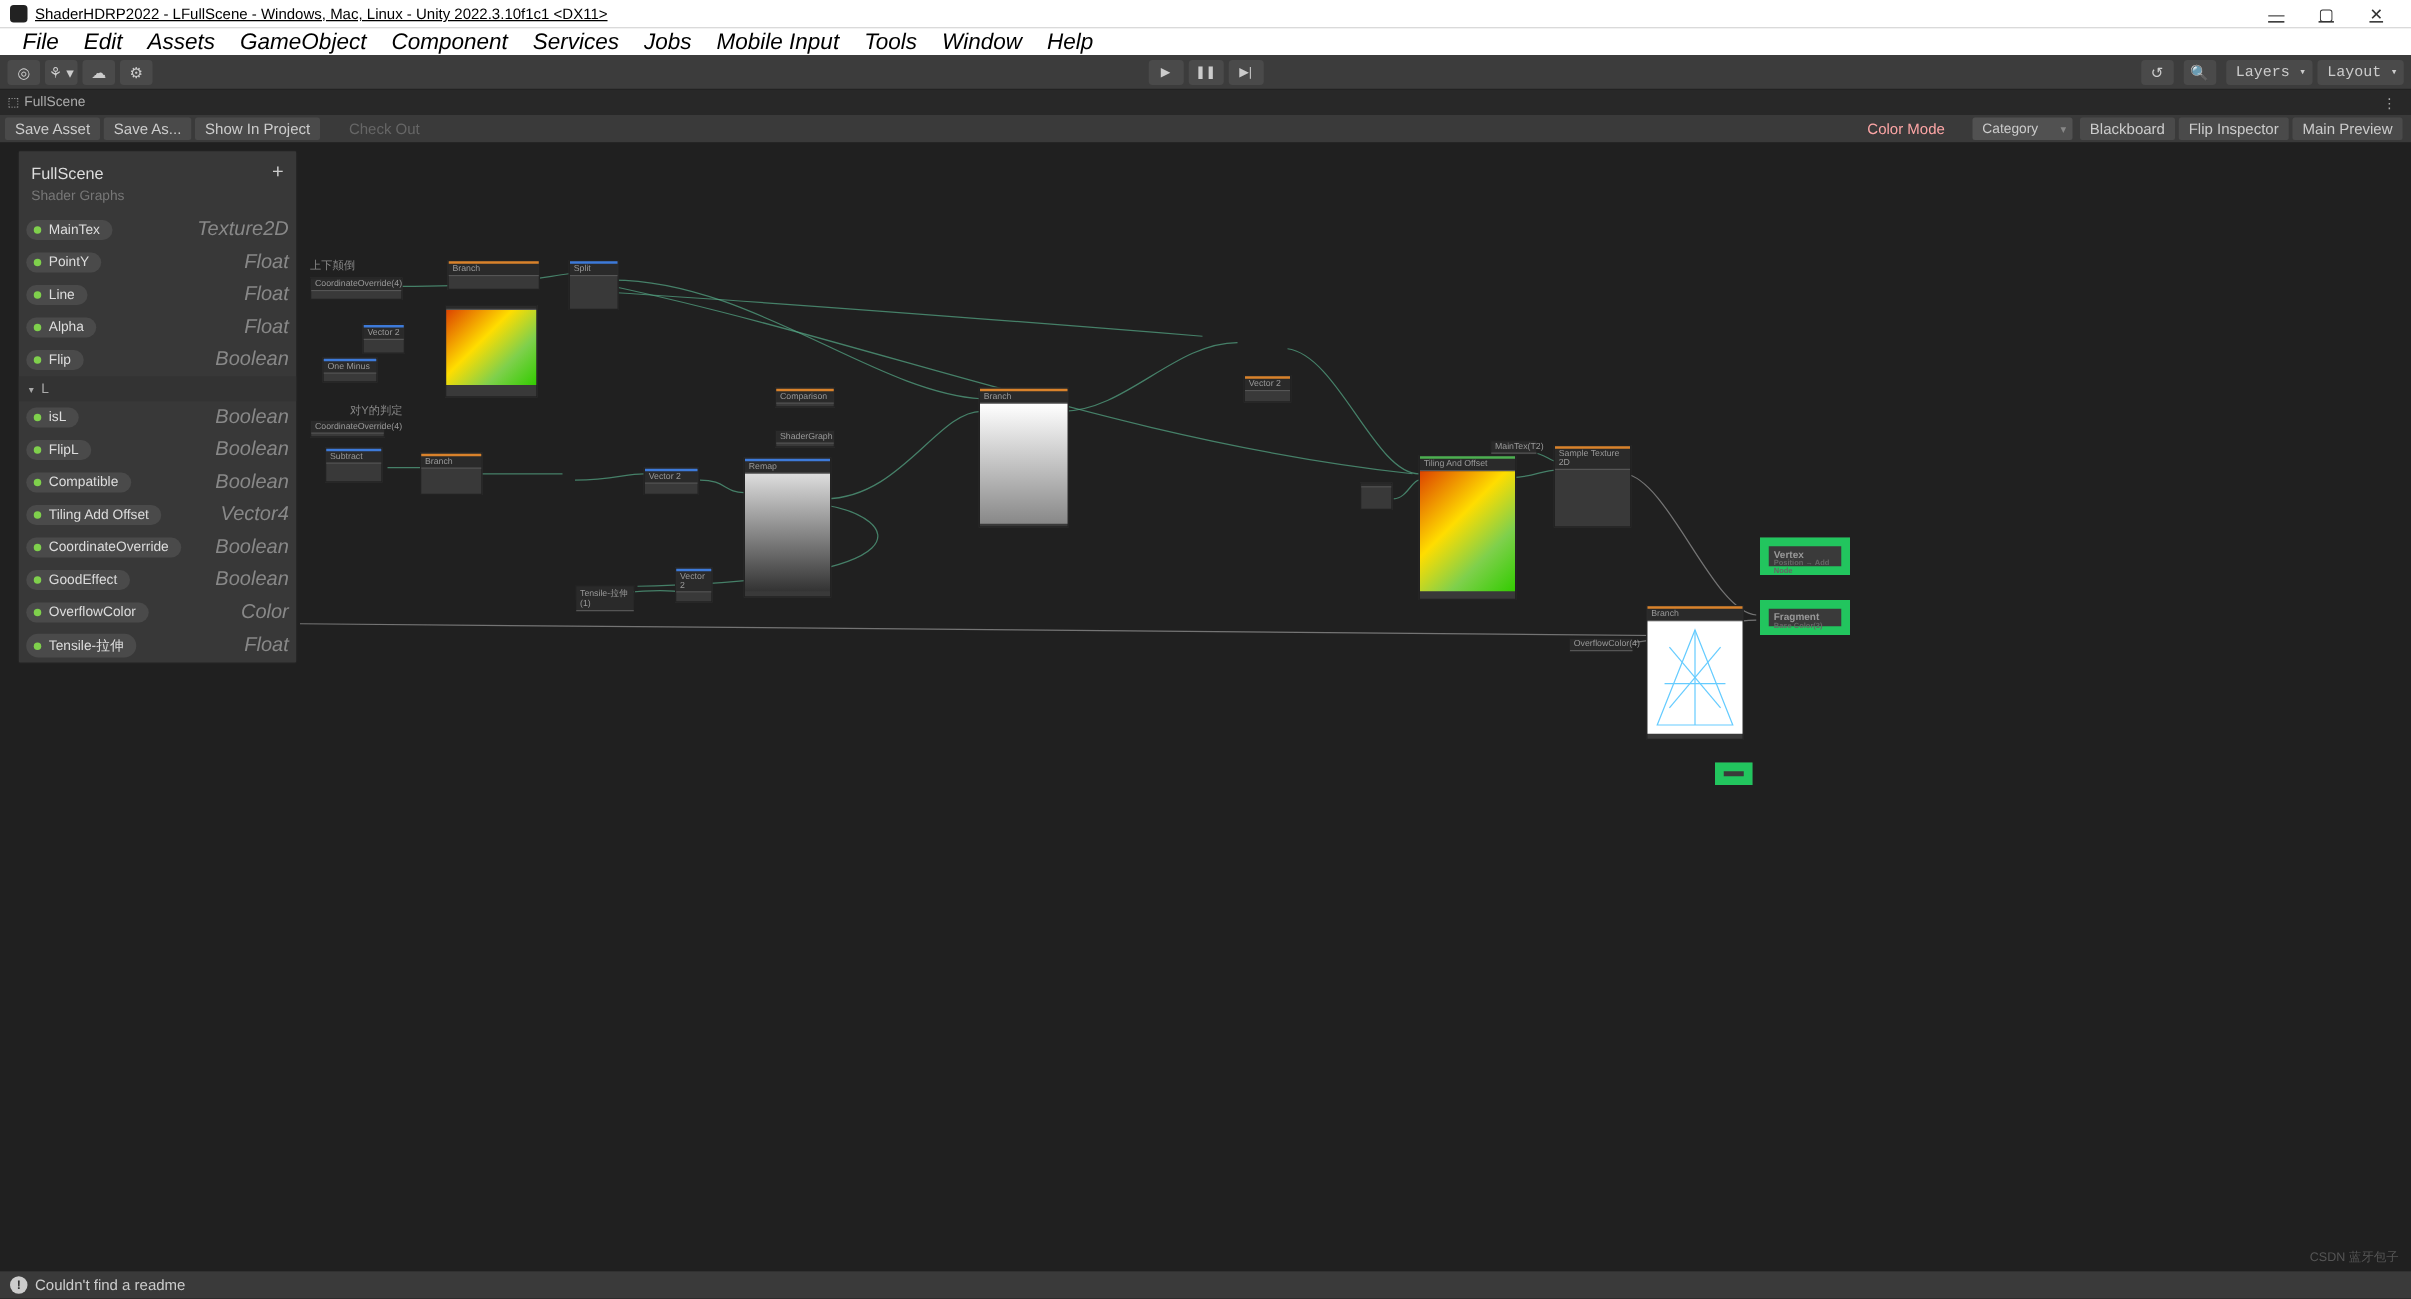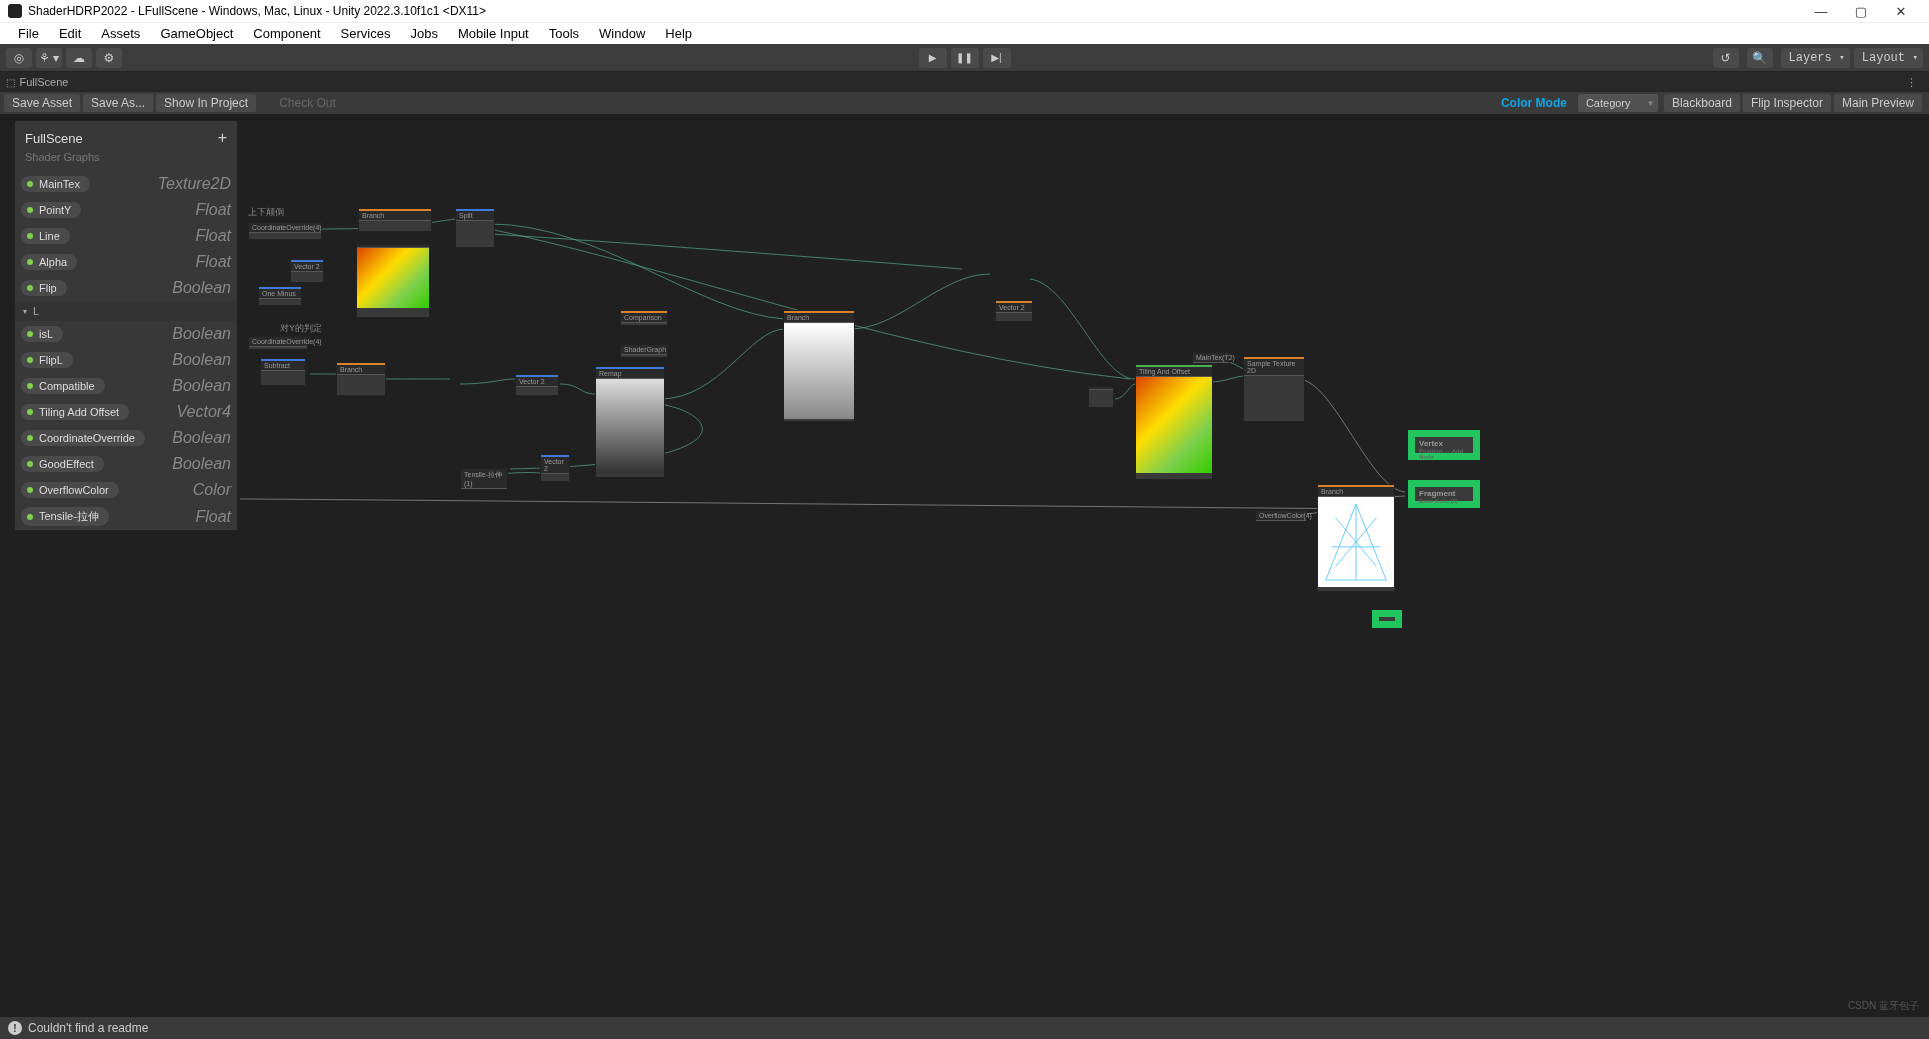--- a/index.html
+++ b/index.html
@@ -1,25 +1,25 @@
 <!DOCTYPE html>
 <html><head>
 <meta charset="utf-8">
 <style>
 * { margin: 0; padding: 0; box-sizing: border-box; font-family: "Segoe UI", Arial, sans-serif; }
 body { background: #1a1a1a; color: #c0c0c0; overflow: hidden; width: 1929px; height: 1039px; position: relative; }
 
 
-.titlebar { height: 22px; background: #fff; display: flex; align-items: center; padding: 0 8px; color: #000; font-size: 12px; }
+.titlebar { height: 22px; background: #fff; display: flex; align-items: center; padding: 0 8px; color: #000; font-size: 12px; text-decoration: underline; }
 .titlebar .unity-logo { width: 14px; height: 14px; background: #222; border-radius: 3px; margin-right: 6px; }
 .titlebar .title { flex: 1; }
 .titlebar .win-btn { width: 40px; text-align: center; font-size: 13px; color: #333; cursor: default; }
 
 
-.menubar { height: 22px; background: #fff; display: flex; align-items: center; padding: 0 8px; color: #000; font-size: 13px; border-top: 1px solid #eee; }
+.menubar { height: 22px; background: #fff; display: flex; align-items: center; padding: 0 8px; color: #000; font-size: 18px; border-top: 1px solid #eee; font-style: italic; }
 .menubar .item { padding: 0 10px; }
 
 
 .toolbar { height: 28px; background: #3c3c3c; display: flex; align-items: center; padding: 0 6px; border-bottom: 1px solid #222; }
 .toolbar .tbtn { width: 26px; height: 20px; background: #4a4a4a; border-radius: 3px; margin-right: 4px; display: flex; align-items: center; justify-content: center; font-size: 11px; color: #ccc; }
 .toolbar .tbtn.icon { font-size: 12px; }
 .toolbar .spacer { flex: 1; }
 .toolbar .play-group { display: flex; gap: 4px; position: absolute; left: 50%; transform: translateX(-50%); }
 .toolbar .play-btn { width: 28px; height: 20px; background: #4a4a4a; border-radius: 3px; display:flex; align-items:center; justify-content:center; color:#ccc; font-size:10px; }
 .toolbar .right-group { display: flex; gap: 4px; align-items: center; }
@@ -29,21 +29,21 @@
 
 .tabrow { height: 20px; background: #282828; display: flex; align-items: center; padding: 0 6px; font-size: 11px; color: #aaa; }
 .tabrow .tab-icon { margin-right: 4px; font-size:10px; }
 .tabrow .dots { margin-left: auto; padding:0 6px; }
 
 
 .subbar { height: 22px; background: #3a3a3a; display: flex; align-items: center; padding: 0 4px; font-size: 12px; color: #ccc; }
 .subbar .sbtn { padding: 2px 8px; background: #4a4a4a; border-radius: 2px; margin-right: 3px; }
 .subbar .sbtn.disabled { color: #666; background: transparent; margin-left: 12px; }
 .subbar .spacer { flex: 1; }
-.subbar .label { margin-right: 11px; color:#0ea5e9;font-weight:bold; }
+.subbar .label { margin-right: 22px; color:#fca5a5; }
 .subbar .dd2 { height: 18px; background: #515151; border-radius: 2px; padding: 0 20px 0 8px; font-size: 11px; display:flex; align-items:center; position:relative; margin-right:6px; min-width:80px; }
 .subbar .dd2::after { content:"▾"; position:absolute; right:5px; font-size:9px; color:#888; }
 
 
 .main { position: absolute; top: 114px; left: 0; right: 0; bottom: 22px; background: #202020; }
 
 
 .blackboard { position: absolute; left: 14px; top: 6px; width: 224px; background: #383838; border: 1px solid #222; border-radius: 2px; font-size: 12px; }
 .bb-head { padding: 8px 10px 4px; color: #ddd; font-size: 13px; display:flex; align-items:center; }
 .bb-head .plus { margin-left:auto; font-size:16px; color:#ccc; }

